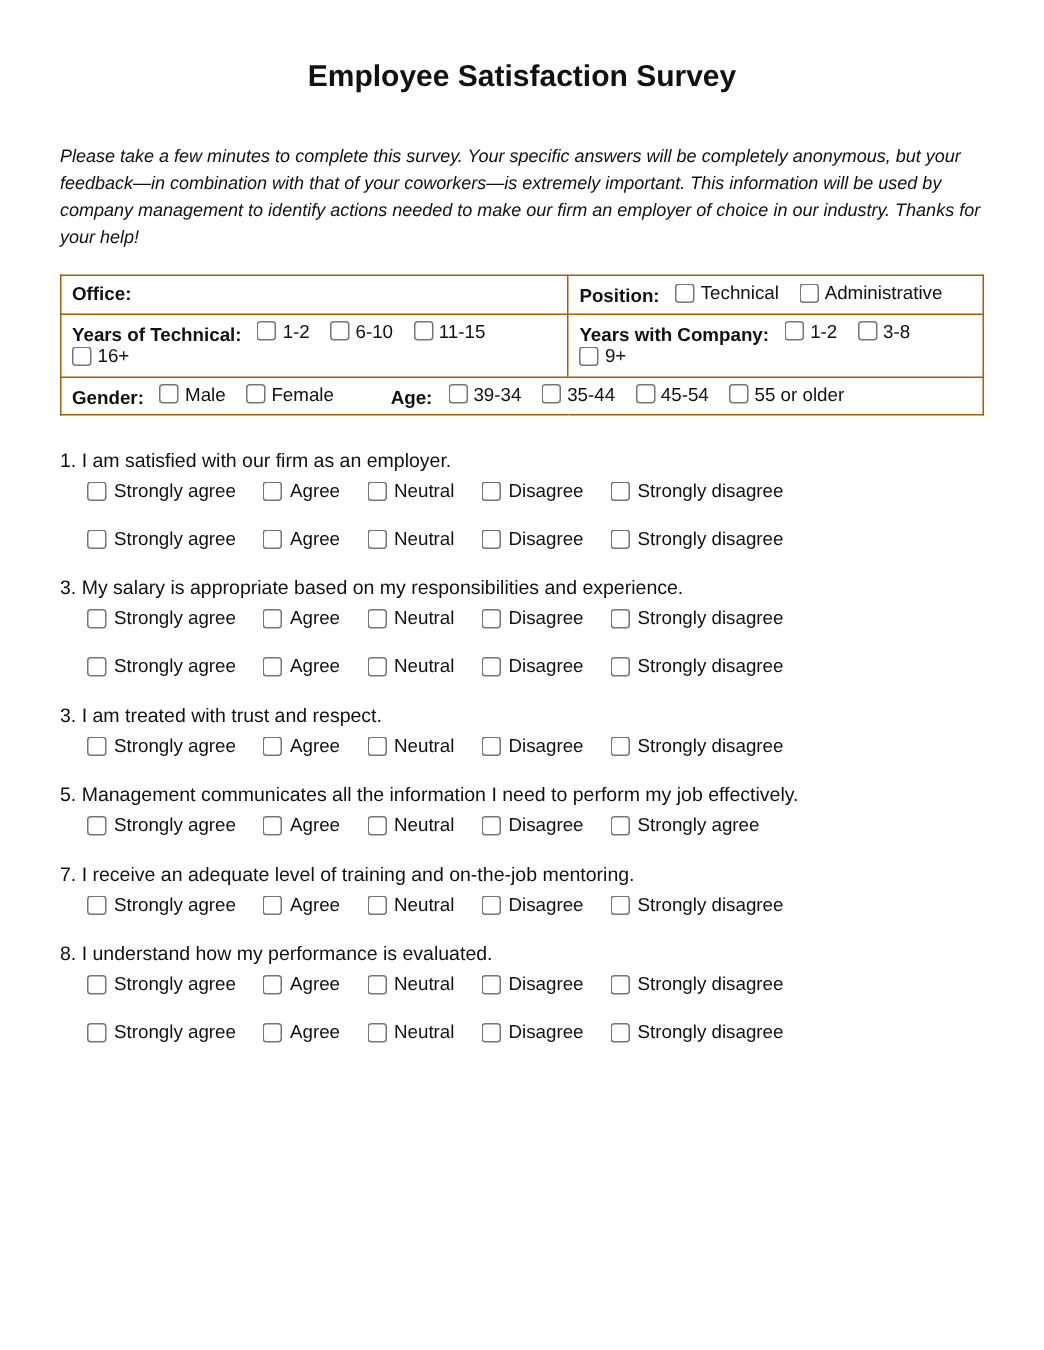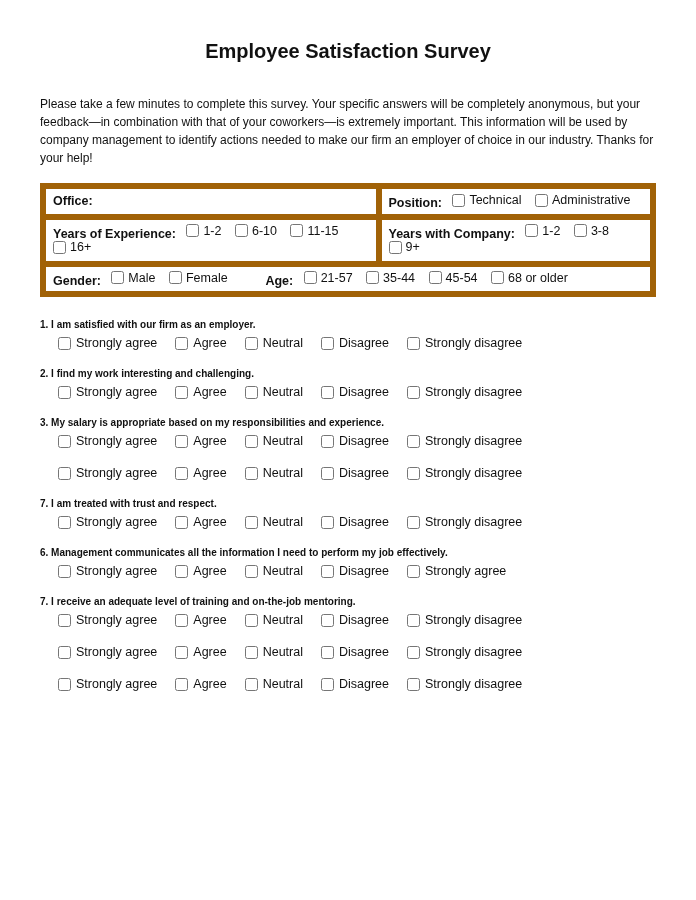--- a/index.html
+++ b/index.html
@@ -14,33 +14,34 @@
     }
     h1 {
       text-align: center;
       font-size: 20px;
       font-weight: bold;
       margin-bottom: 14px;
       font-family: Arial, sans-serif;
     }
     .intro {
       font-size: 12px;
+      font-style: italic;
       margin-bottom: 16px;
       line-height: 1.5;
       margin-top: 32px;
     }
     .demo-table {
       width: 100%;
       border-collapse: collapse;
       border: 1.5px solid #111;
       margin-bottom: 22px;
       font-size: 12.5px;
     }
     .demo-table td {
-      border: 6px solid #a16207;
+      border: 1px solid #a16207;
       padding: 4px 7px;
       vertical-align: middle;
     }
     .demo-table .label {
       font-weight: bold;
     }
     .checkbox-inline {
       display: inline-flex;
       align-items: center;
       margin-right: 10px;
@@ -49,22 +50,22 @@
     .checkbox-inline input[type="checkbox"] {
       margin-right: 4px;
       width: 13px;
       height: 13px;
       cursor: pointer;
     }
     .question-block {
       margin-bottom: 18px;
     }
     .question-text {
-      font-weight: bold;
-      font-size: 10px;
+      font-weight: normal;
+      font-size: 13px;
       margin-bottom: 6px;
     }
     .options-row {
       display: flex;
       flex-direction: row;
       align-items: center;
       gap: 0px;
       padding-left: 18px;
       flex-wrap: wrap;
     }
@@ -104,21 +105,21 @@
         <span>Technical</span>
       </label>
       <label class="checkbox-inline">
         <input type="checkbox" style="">
         <span>Administrative</span>
       </label>
     </td>
   </tr>
   <tr>
     <td>
-      <span class="label">Years of Experience:</span>
+      <span class="label">Years of Technical:</span>
       &nbsp;
       <label class="checkbox-inline">
         <input type="checkbox" style="">
         <span>1-2</span>
       </label>
       <label class="checkbox-inline">
         <input type="checkbox" style="">
         <span>6-10</span>
       </label>
       <label class="checkbox-inline">
@@ -157,33 +158,33 @@
       </label>
       <label class="checkbox-inline">
         <input type="checkbox" style="">
         <span>Female</span>
       </label>
       &nbsp;&nbsp;&nbsp;&nbsp;&nbsp;&nbsp;
       <span class="label">Age:</span>
       &nbsp;
       <label class="checkbox-inline">
         <input type="checkbox" style="">
-        <span>21-57</span>
+        <span>39-34</span>
       </label>
       <label class="checkbox-inline">
         <input type="checkbox" style="">
         <span>35-44</span>
       </label>
       <label class="checkbox-inline">
         <input type="checkbox" style="">
         <span>45-54</span>
       </label>
       <label class="checkbox-inline">
         <input type="checkbox" style="">
-        <span>68 or older</span>
+        <span>55 or older</span>
       </label>
     </td>
   </tr>
 </tbody>
   </table>
 
 <div id="questions-container">
     <div class="question-block">
       <div class="question-text">1. I am satisfied with our firm as an employer.</div>
       <div class="options-row">
@@ -203,21 +204,20 @@
           <input type="checkbox" style="">
           <span>Disagree</span>
         </label>
         <label class="option-item">
           <input type="checkbox" style="">
           <span>Strongly disagree</span>
         </label>
       </div>
     </div>
     <div class="question-block">
-      <div class="question-text">2. I find my work interesting and challenging.</div>
       <div class="options-row">
         <label class="option-item">
           <input type="checkbox" style="">
           <span>Strongly agree</span>
         </label>
         <label class="option-item">
           <input type="checkbox" style="">
           <span>Agree</span>
         </label>
         <label class="option-item">
@@ -277,46 +277,46 @@
           <input type="checkbox" style="">
           <span>Disagree</span>
         </label>
         <label class="option-item">
           <input type="checkbox" style="">
           <span>Strongly disagree</span>
         </label>
       </div>
     </div>
     <div class="question-block">
-      <div class="question-text">7. I am treated with trust and respect.</div>
-      <div class="options-row">
-        <label class="option-item">
-          <input type="checkbox" style="">
-          <span>Strongly agree</span>
-        </label>
-        <label class="option-item">
-          <input type="checkbox" style="">
-          <span>Agree</span>
-        </label>
-        <label class="option-item">
-          <input type="checkbox" style="">
-          <span>Neutral</span>
-        </label>
-        <label class="option-item">
-          <input type="checkbox" style="">
-          <span>Disagree</span>
-        </label>
-        <label class="option-item">
-          <input type="checkbox" style="">
-          <span>Strongly disagree</span>
-        </label>
-      </div>
-    </div>
-    <div class="question-block">
-      <div class="question-text">6. Management communicates all the information I need to perform my job effectively.</div>
+      <div class="question-text">3. I am treated with trust and respect.</div>
+      <div class="options-row">
+        <label class="option-item">
+          <input type="checkbox" style="">
+          <span>Strongly agree</span>
+        </label>
+        <label class="option-item">
+          <input type="checkbox" style="">
+          <span>Agree</span>
+        </label>
+        <label class="option-item">
+          <input type="checkbox" style="">
+          <span>Neutral</span>
+        </label>
+        <label class="option-item">
+          <input type="checkbox" style="">
+          <span>Disagree</span>
+        </label>
+        <label class="option-item">
+          <input type="checkbox" style="">
+          <span>Strongly disagree</span>
+        </label>
+      </div>
+    </div>
+    <div class="question-block">
+      <div class="question-text">5. Management communicates all the information I need to perform my job effectively.</div>
       <div class="options-row">
         <label class="option-item">
           <input type="checkbox" style="">
           <span>Strongly agree</span>
         </label>
         <label class="option-item">
           <input type="checkbox" style="">
           <span>Agree</span>
         </label>
         <label class="option-item">
@@ -352,20 +352,21 @@
           <input type="checkbox" style="">
           <span>Disagree</span>
         </label>
         <label class="option-item">
           <input type="checkbox" style="">
           <span>Strongly disagree</span>
         </label>
       </div>
     </div>
     <div class="question-block">
+      <div class="question-text">8. I understand how my performance is evaluated.</div>
       <div class="options-row">
         <label class="option-item">
           <input type="checkbox" style="">
           <span>Strongly agree</span>
         </label>
         <label class="option-item">
           <input type="checkbox" style="">
           <span>Agree</span>
         </label>
         <label class="option-item">

